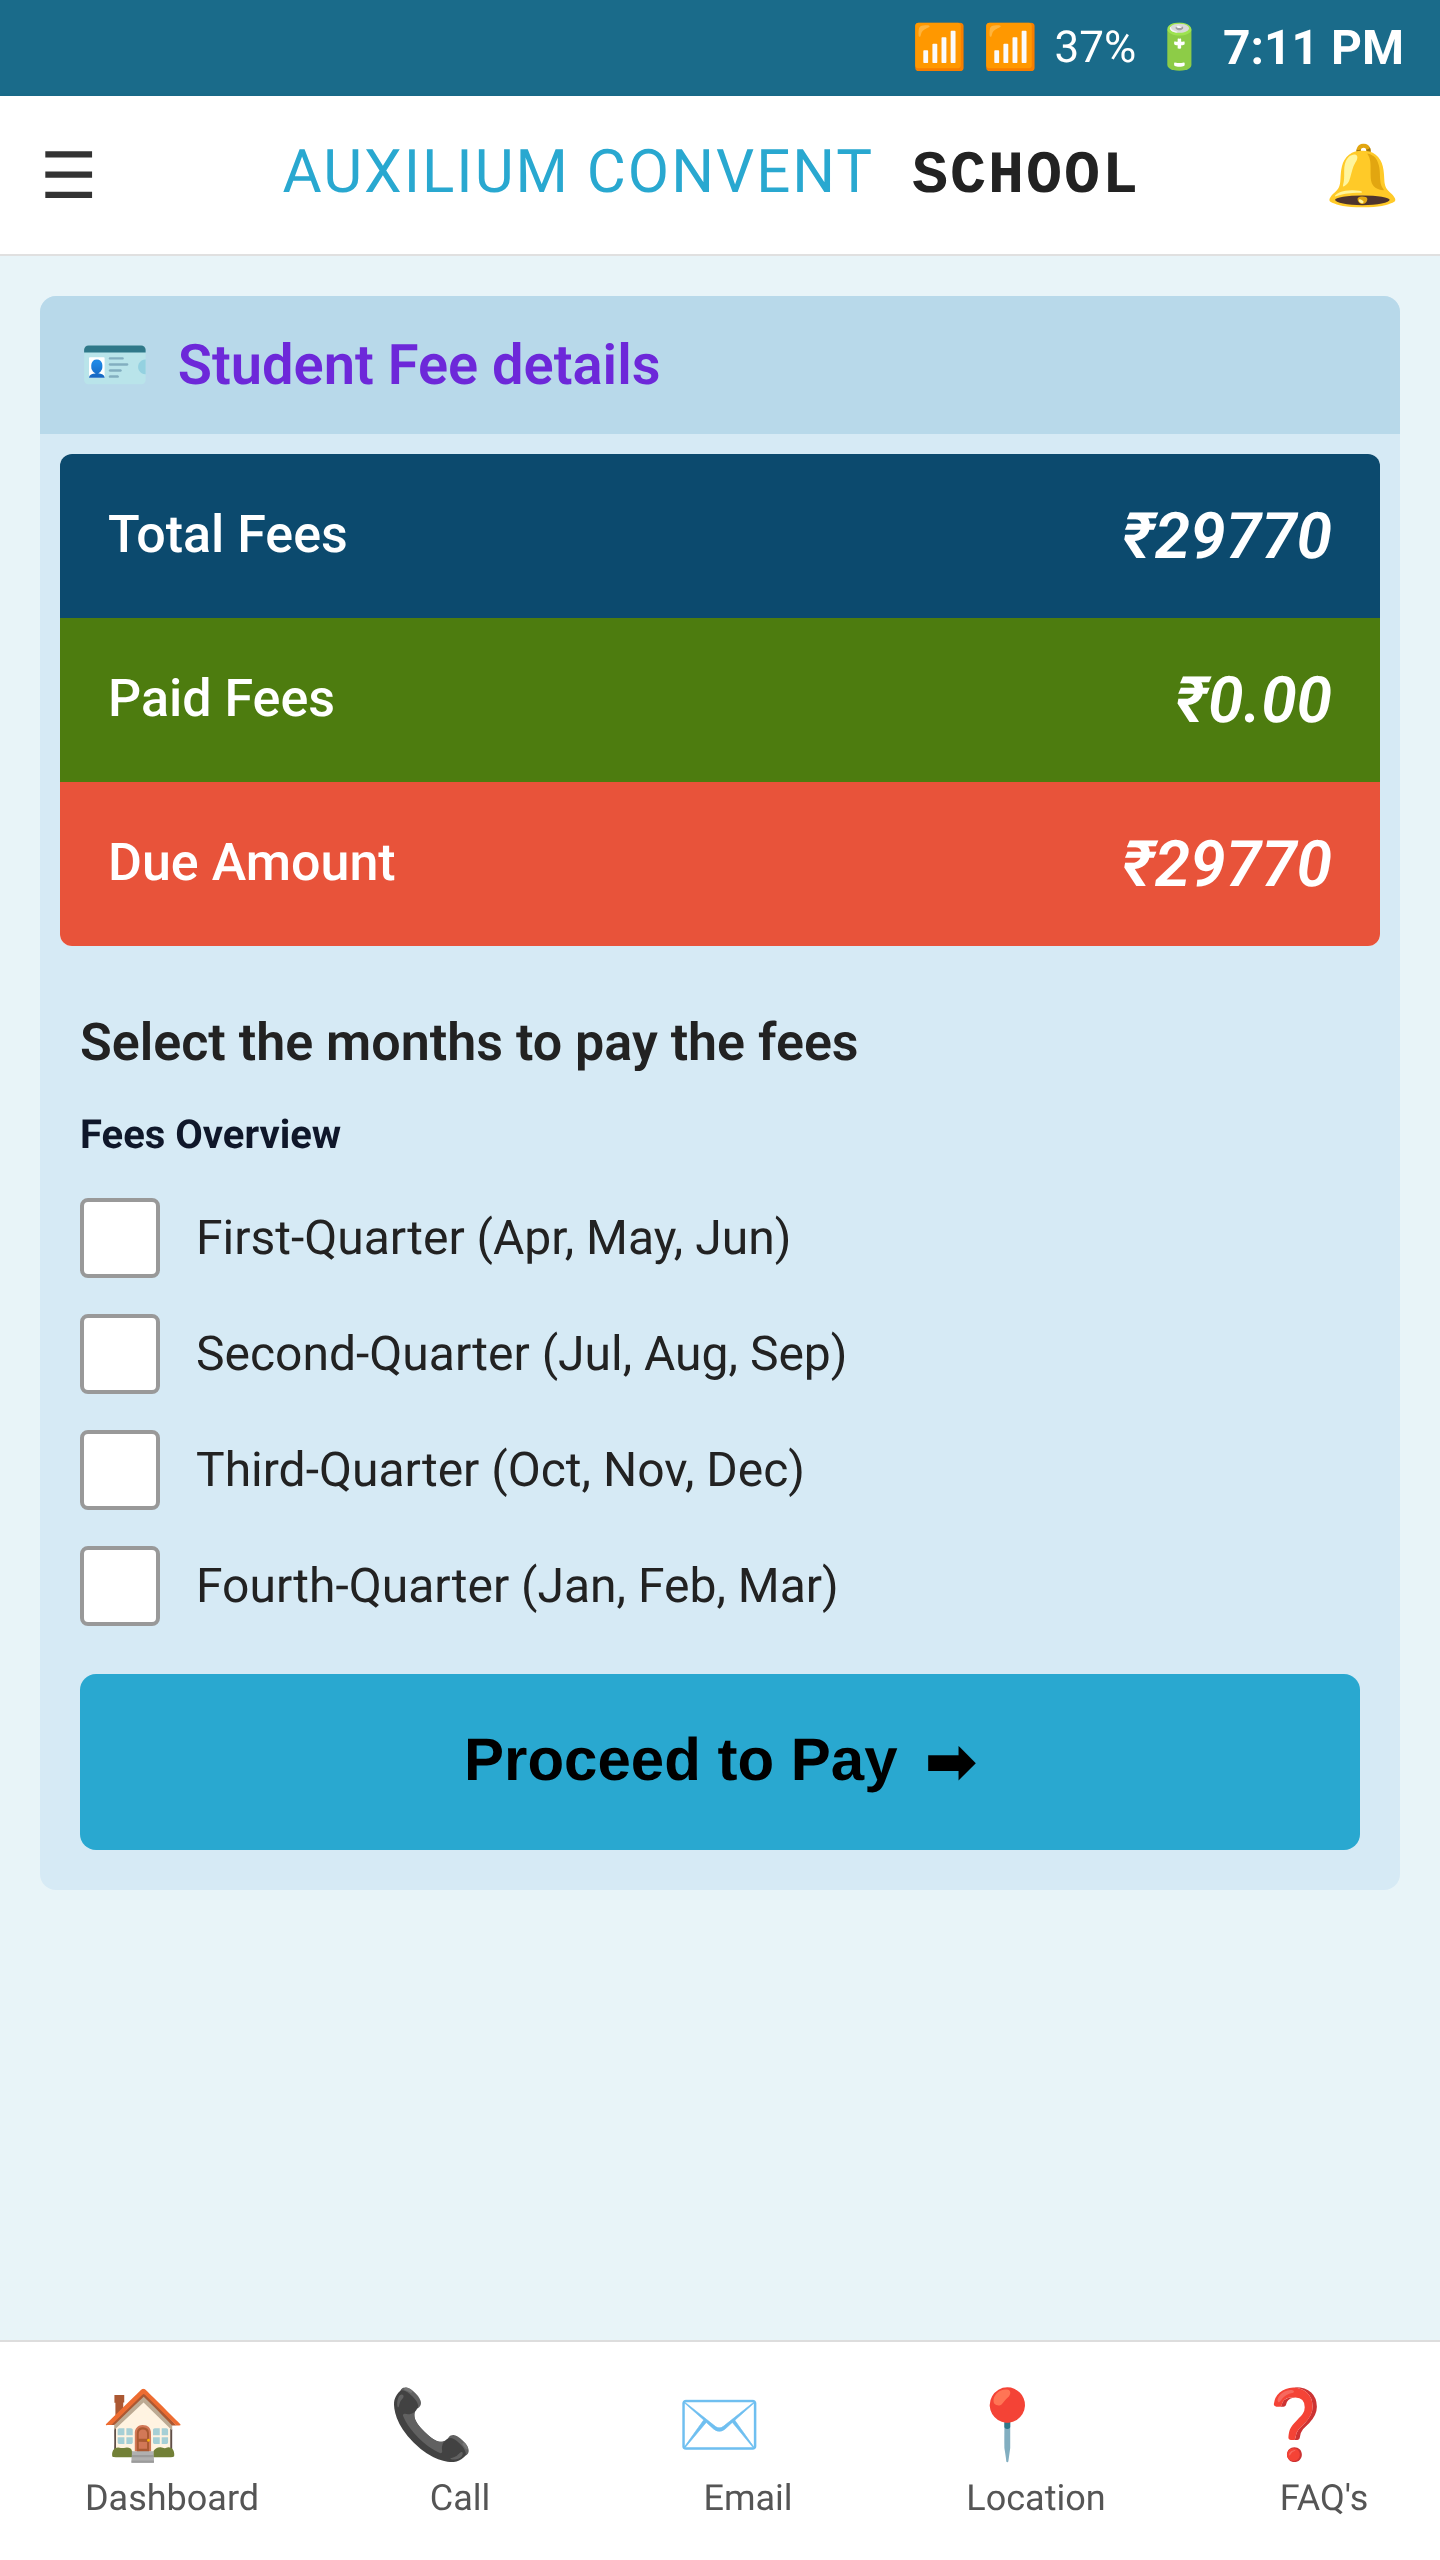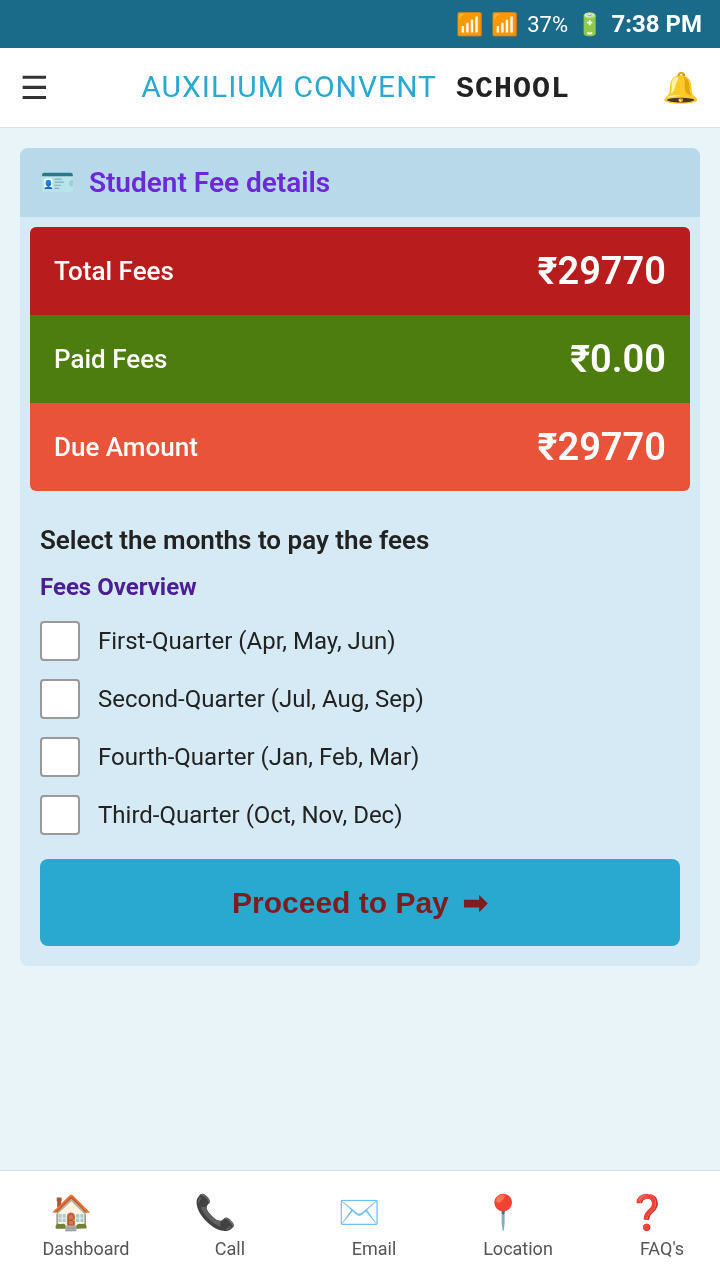--- a/index.html
+++ b/index.html
@@ -109,46 +109,47 @@
       overflow: hidden;
     }
 
     .fee-row {
       display: flex;
       align-items: center;
       justify-content: space-between;
       padding: 22px 24px;
       color: white;
     }
-    .fee-row.total { background: #b91c1c; }
+    .fee-row.total { background: #0c4a6e; }
     .fee-row.paid { background: #4d7c0f; }
     .fee-row.due { background: #e8533a; }
 
     .fee-label {
       font-size: 26px;
       font-weight: 500;
     }
     .fee-amount {
-      font-size: 38px;
+      font-size: 32px;
       font-weight: 600;
+      font-style: italic;
     }
 
     .select-section {
       padding: 24px 20px 10px 20px;
     }
     .select-title {
       font-size: 26px;
       font-weight: 600;
       color: #222;
       margin-bottom: 18px;
     }
     .overview-title {
-      font-size: 24px;
+      font-size: 20px;
       font-weight: 700;
-      color: #4c1d95;
+      color: #0f172a;
       margin-bottom: 20px;
     }
 
     .checkbox-list {
       display: flex;
       flex-direction: column;
       gap: 18px;
       margin-bottom: 24px;
     }
     .checkbox-item {
@@ -165,21 +166,21 @@
       background: white;
       flex-shrink: 0;
     }
     .checkbox-label {
       font-size: 24px;
       color: #222;
     }
 
     .proceed-btn {
       background: #29a8d0;
-      color: #7f1d1d;
+      color: #000000;
       border: none;
       border-radius: 8px;
       width: 100%;
       padding: 26px 20px;
       font-size: 30px;
       font-weight: 600;
       cursor: pointer;
       display: flex;
       align-items: center;
       justify-content: center;
@@ -227,21 +228,21 @@
   </style>
 </head>
 <body>
 
 <div class="status-bar">
   <div class="status-icons">
     <span>📶</span>
     <span>📶</span>
     <span>37%</span>
     <span>🔋</span>
-    <span class="time">7:38 PM</span>
+    <span class="time">7:11 PM</span>
   </div>
 </div>
 
 <div class="app-header">
   <span class="hamburger-icon">☰</span>
   <div class="app-title">
     <span class="light">AUXILIUM CONVENT</span><span class="bold"> SCHOOL</span>
   </div>
   <span class="bell-icon">🔔</span>
 </div>
@@ -281,26 +282,26 @@
           <span class="checkbox-label">First-Quarter (Apr, May, Jun)</span>
         </label>
 
         <label class="checkbox-item">
           <div class="checkbox-box"></div>
           <span class="checkbox-label">Second-Quarter (Jul, Aug, Sep)</span>
         </label>
 
         <label class="checkbox-item">
           <div class="checkbox-box"></div>
-          <span class="checkbox-label">Fourth-Quarter (Jan, Feb, Mar)</span>
+          <span class="checkbox-label">Third-Quarter (Oct, Nov, Dec)</span>
         </label>
 
         <label class="checkbox-item">
           <div class="checkbox-box"></div>
-          <span class="checkbox-label">Third-Quarter (Oct, Nov, Dec)</span>
+          <span class="checkbox-label">Fourth-Quarter (Jan, Feb, Mar)</span>
         </label>
 
       </div>
 
       <button class="proceed-btn">
         <span>Proceed to Pay</span>
         <span class="proceed-arrow">➡</span>
       </button>
 
     </div>

